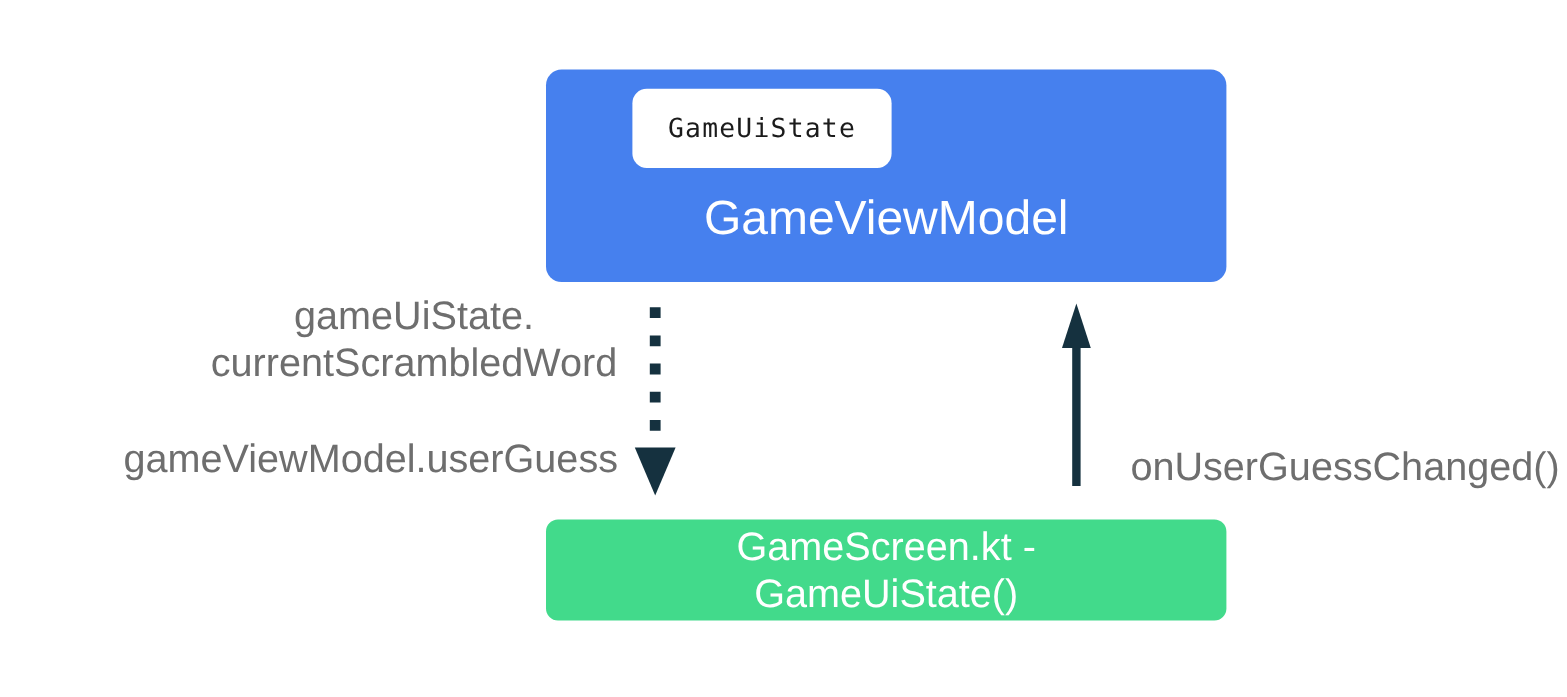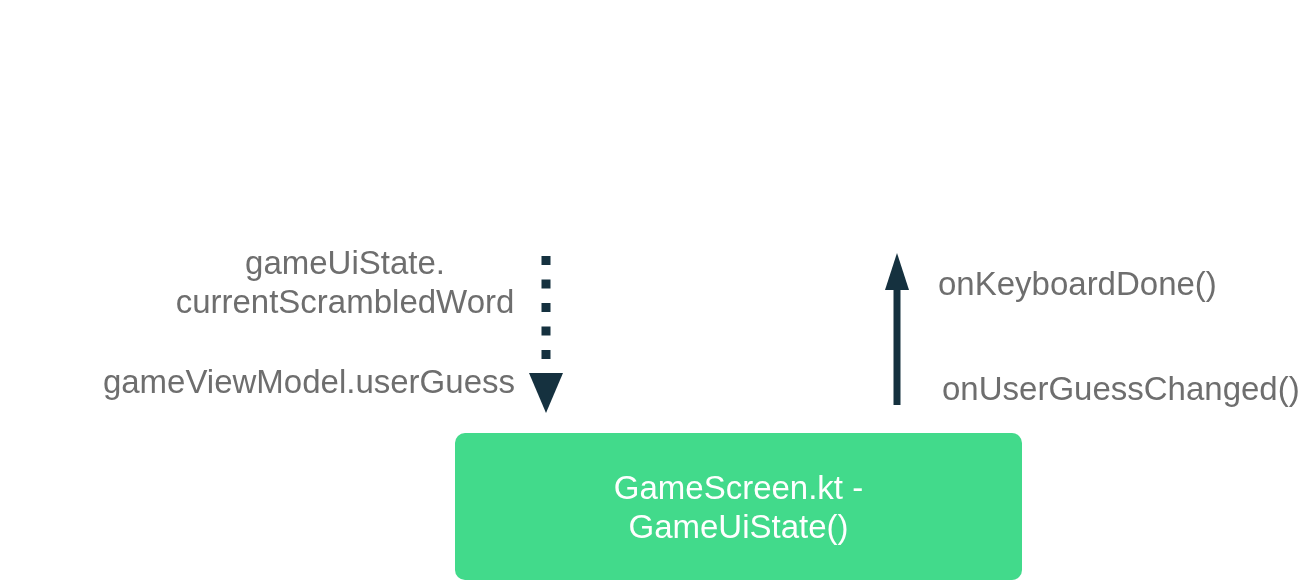--- a/index.html
+++ b/index.html
@@ -52,21 +52,21 @@
     top: 100px;
     width: 100%;
     text-align: center;
     color: #ffffff;
     font-size: 40px;
     line-height: 48px;
     white-space: nowrap;
   }
   .screen-box {
     top: 433px;
-    height: 147px;
+    height: 84px;
     background: #42da8b;
     border-radius: 10px;
     display: flex;
     flex-direction: column;
     align-items: center;
     justify-content: center;
     color: #ffffff;
     font-size: 33px;
     line-height: 39px;
     text-align: center;
@@ -110,38 +110,43 @@
   .event-arrow-svg {
     left: 867px;
     top: 250px;
   }
 </style>
 </head>
 <body>
 
 <div class="canvas">
 
+  <div class="box vm-box">
+    <div class="badge">
+      <span class="badge-label">GameUiState</span>
+    </div>
+    <div class="vm-title">GameViewModel</div>
+  </div>
 
   <svg class="arrow-svg state-arrow-svg" width="60" height="168" viewBox="0 0 60 168">
     <line x1="30" y1="6" x2="30" y2="114" stroke-width="9" stroke-dasharray="9 14.5" stroke-linecap="butt" stroke="#15313f"></line>
     <polygon points="13,123 47,123 30,163" fill="#15313f"></polygon>
   </svg>
 
   <svg class="arrow-svg event-arrow-svg" width="60" height="158" viewBox="0 0 60 158">
     <line x1="30" y1="155" x2="30" y2="36" stroke-width="7" stroke-linecap="butt" stroke="#15313f"></line>
     <polygon points="18,40 42,40 30,3" fill="#15313f"></polygon>
   </svg>
 
   <div class="flow-label state-label-block">
     <div>gameUiState.</div>
     <div>currentScrambledWord</div>
   </div>
   <div class="flow-label userguess-label">gameViewModel.userGuess</div>
 
-  <div class="flow-label keyboarddone-label">onKeyboardDone()</div>
   <div class="flow-label userguesschanged-label">onUserGuessChanged()</div>
 
   <div class="box screen-box">
     <div>GameScreen.kt -</div>
     <div>GameUiState()</div>
   </div>
 
 </div>
 
 </body></html>

